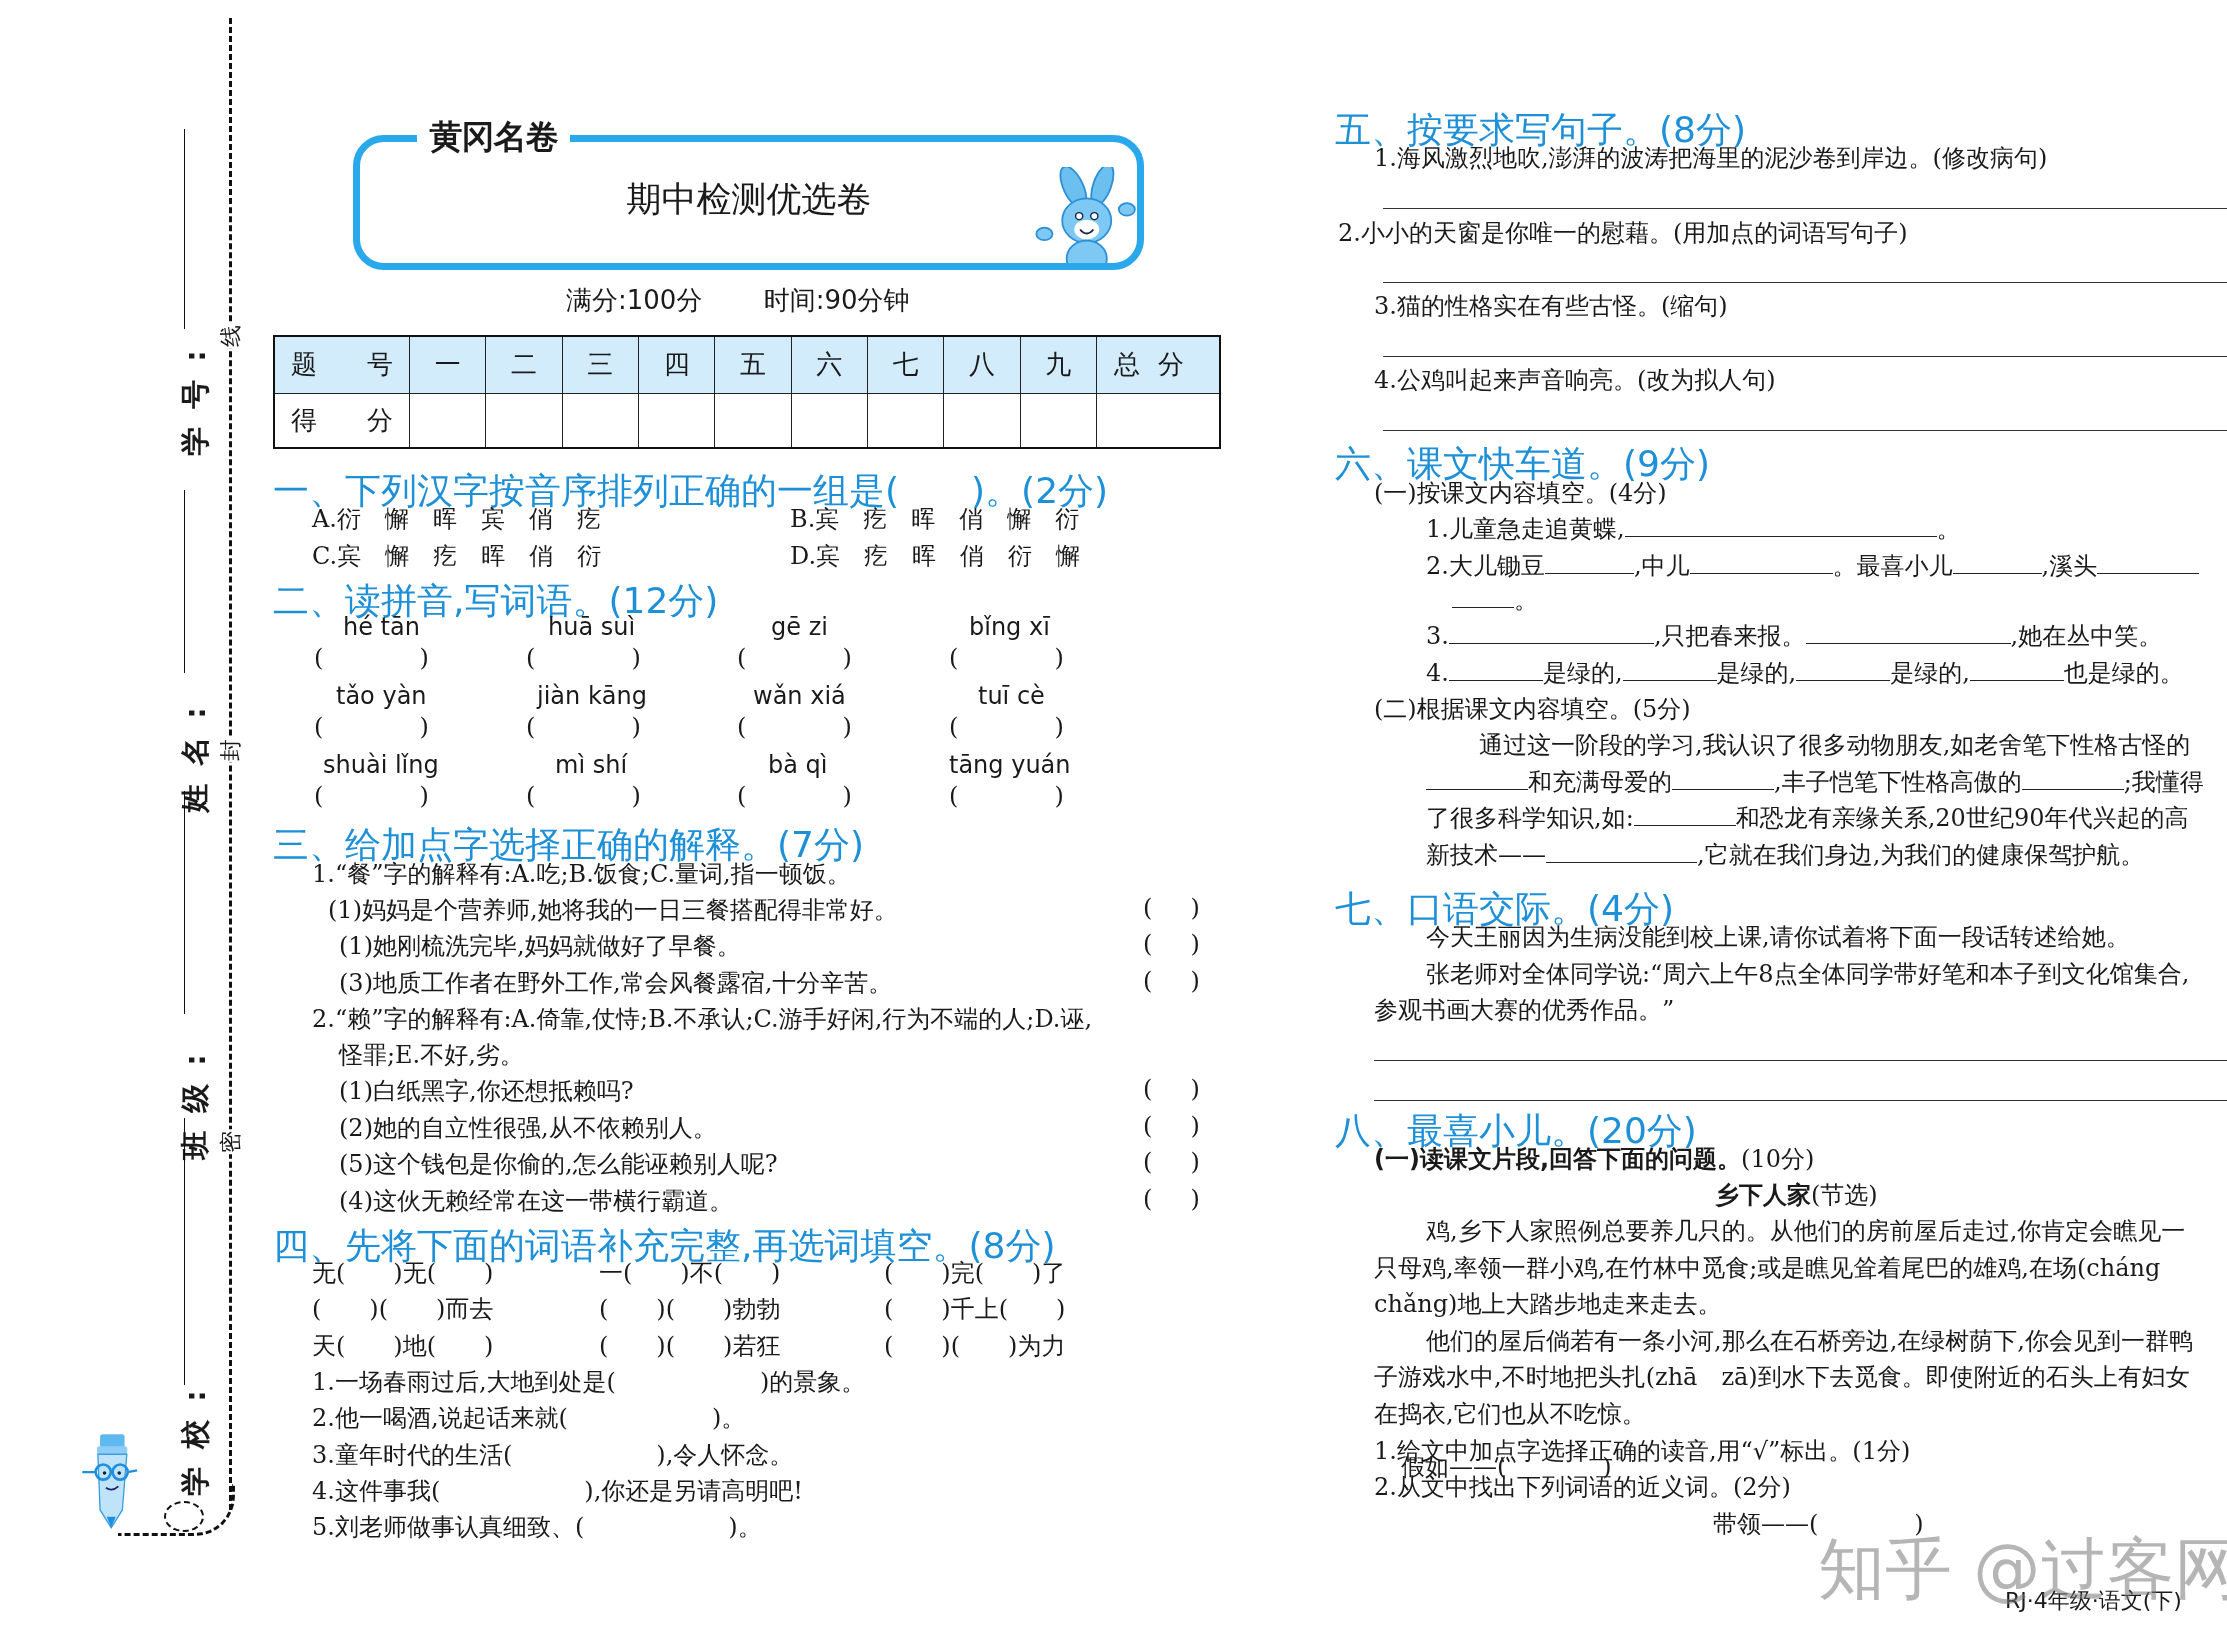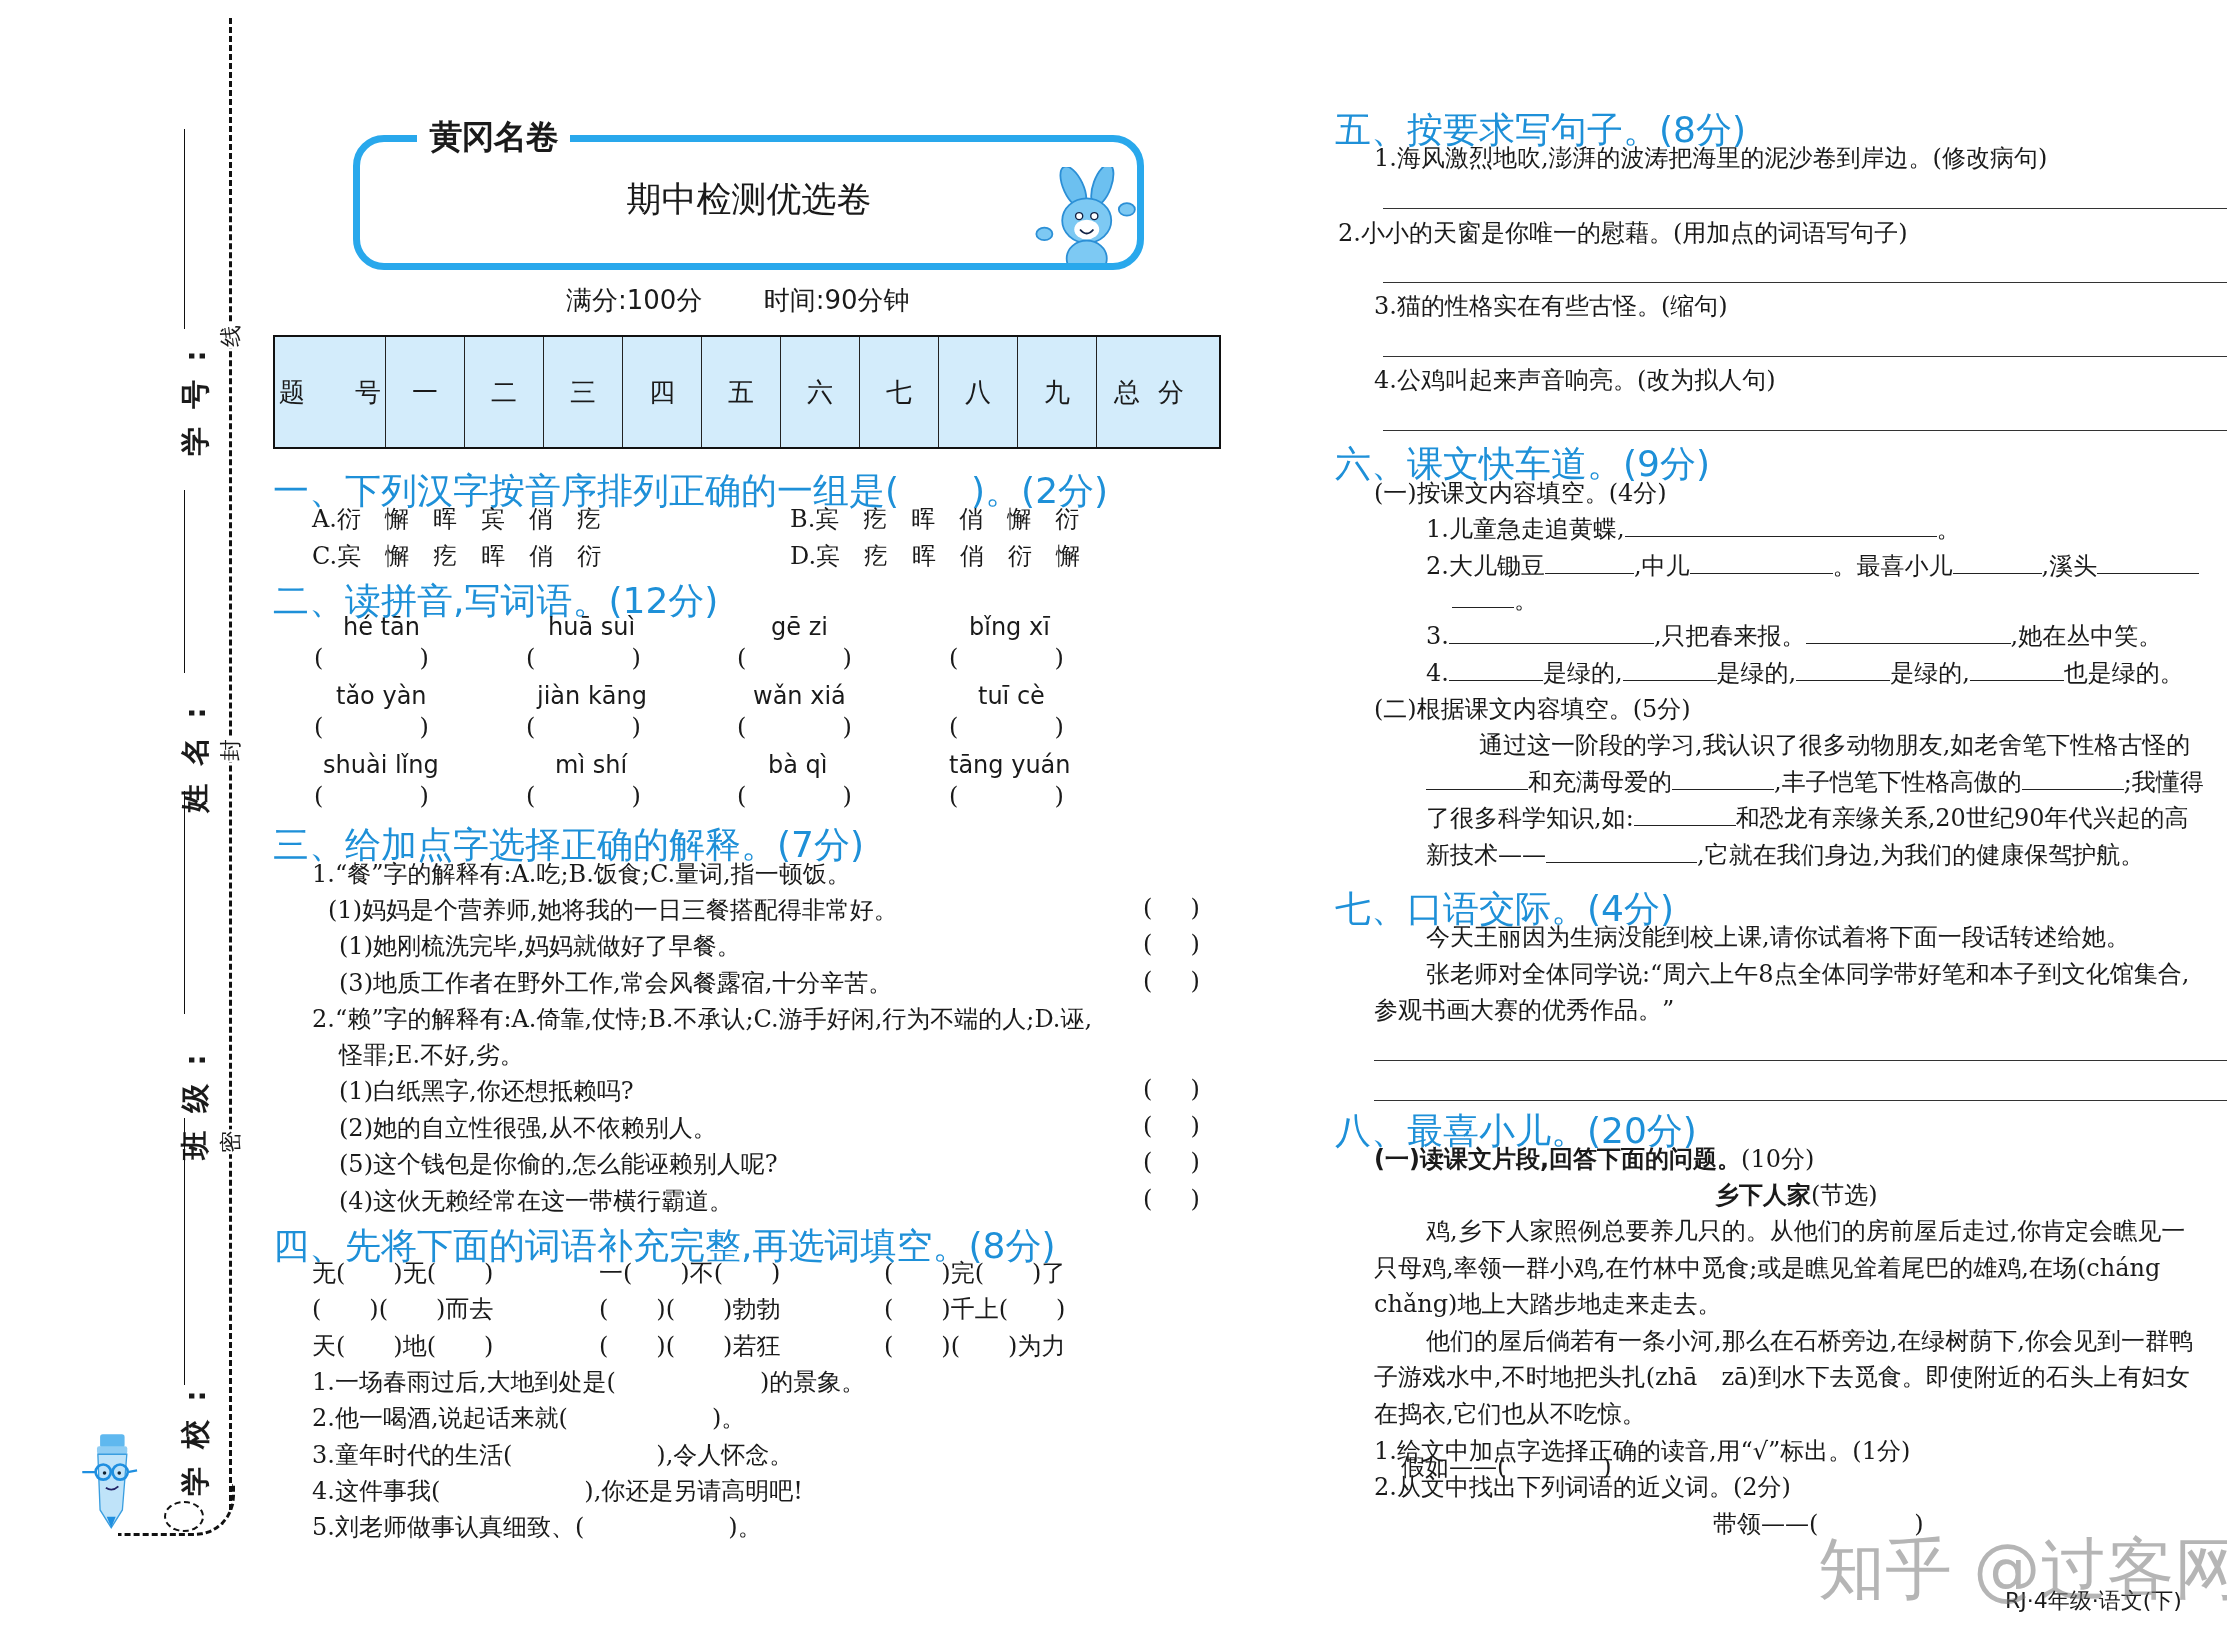--- a/index.html
+++ b/index.html
@@ -27,21 +27,21 @@
   .bunny { position:absolute; left:1031px; top:167px; width:107px; height:96px; }
 
   .meta { position:absolute; left:566px; top:283px; font-size:26px; font-family:"DejaVu Sans","Liberation Sans",sans-serif; }
   .meta span { margin-right:53px; }
 
   
   table.score { position:absolute; left:273px; top:335px; width:948px; height:114px; border-collapse:collapse;
                 border:2.7px solid #111; font-family:"DejaVu Sans","Liberation Sans",sans-serif; font-size:26px; }
   table.score td { border:1.3px solid #222; text-align:center; }
   table.score tr.hdr td { background:#d3ecfb; }
-  table.score td.rowhead { width:102px; text-align:justify; text-align-last:justify; padding:0 4px; }
+  table.score td.rowhead { width:102px; text-align:justify; text-align-last:justify; padding:0 16px; }
 
   
   .sec { position:absolute; color:#1e90d8; font-size:36px; font-family:"DejaVu Sans","Liberation Sans",sans-serif; white-space:nowrap; }
   .line { position:absolute; font-size:24px; white-space:nowrap; }
   .rule { position:absolute; height:0; border-top:1.8px solid #333; }
   .paren { position:absolute; font-size:24px; }
   .py { position:absolute; font-size:24px; font-family:"DejaVu Sans","Liberation Sans",sans-serif; white-space:nowrap; }
   .blank { display:inline-block; border-bottom:1.8px solid #222; height:22px; vertical-align:baseline; }
   .watermark { position:absolute; left:1818px; top:1524px; font-size:67px; color:rgba(120,120,120,0.55);
                font-family:"DejaVu Sans","Liberation Sans",sans-serif; white-space:nowrap; }
@@ -110,20 +110,33 @@
     <td>一</td>
     <td>二</td>
     <td>三</td>
     <td>四</td>
     <td>五</td>
     <td>六</td>
     <td>七</td>
     <td>八</td>
     <td>九</td>
     <td style="width:120px;letter-spacing:18px">总分</td>
+  </tr>
+  <tr>
+    <td class="rowhead">得分</td>
+    <td></td>
+    <td></td>
+    <td></td>
+    <td></td>
+    <td></td>
+    <td></td>
+    <td></td>
+    <td></td>
+    <td></td>
+    <td></td>
   </tr>
 </tbody>
   </table>
 
 <div class="sec" style="left:273px;top:467px">一、下列汉字按音序排列正确的一组是(　　)。(2分)</div>
 <div class="line" style="left:312px;top:503px">A.衍　懈　晖　宾　俏　疙</div>
 <div class="line" style="left:790px;top:503px">B.宾　疙　晖　俏　懈　衍</div>
 <div class="line" style="left:312px;top:540px">C.宾　懈　疙　晖　俏　衍</div>
 <div class="line" style="left:790px;top:540px">D.宾　疙　晖　俏　衍　懈</div>
 

